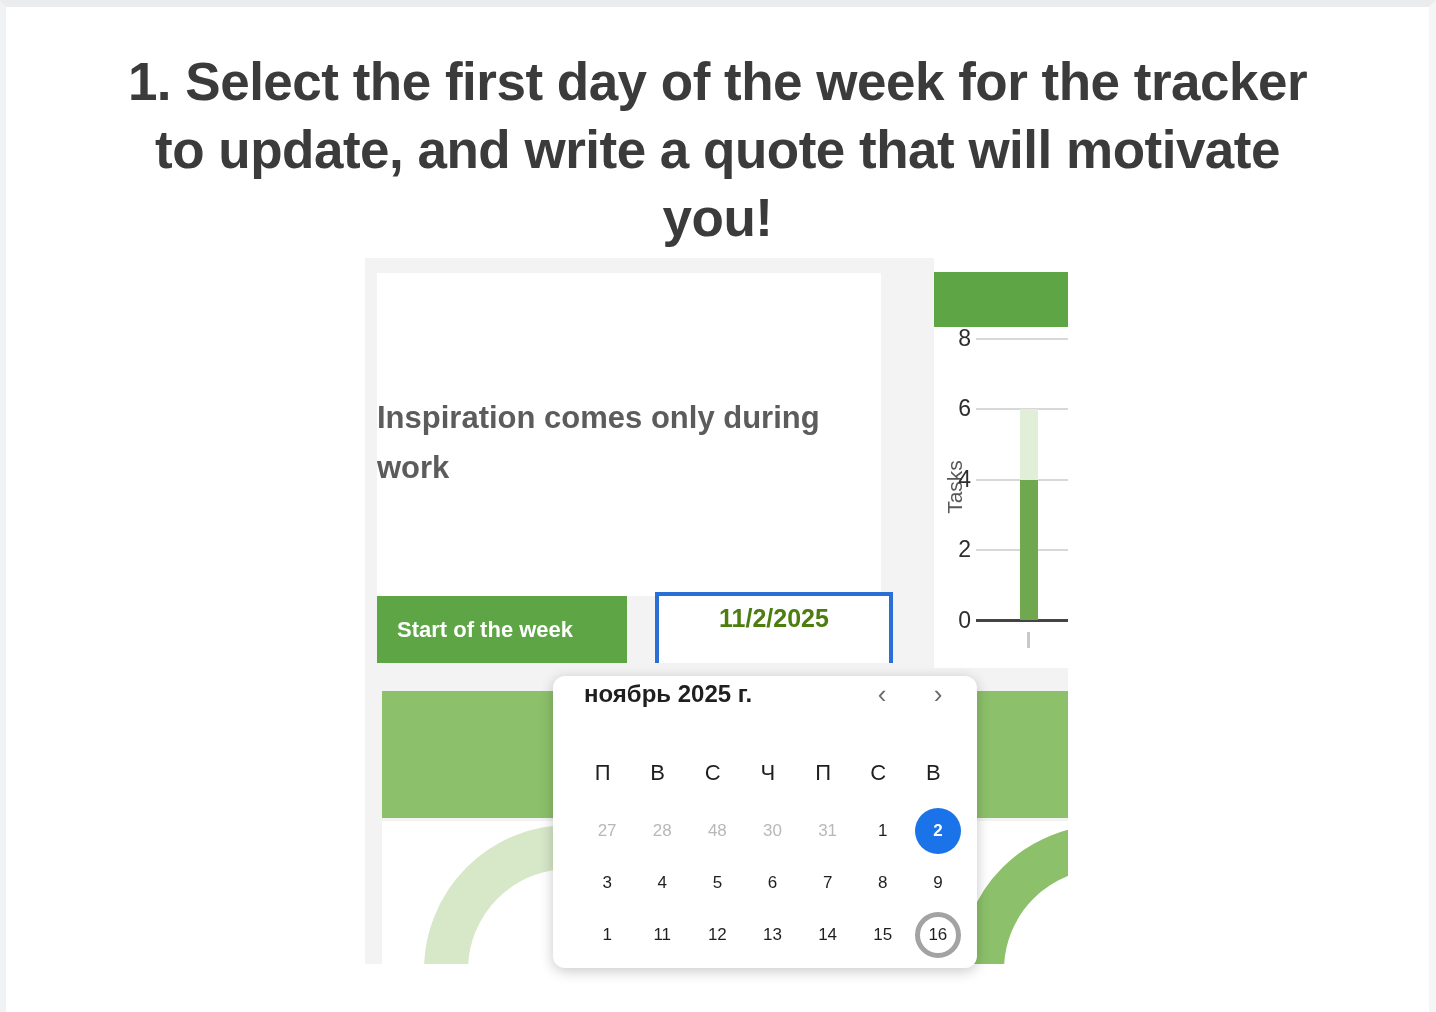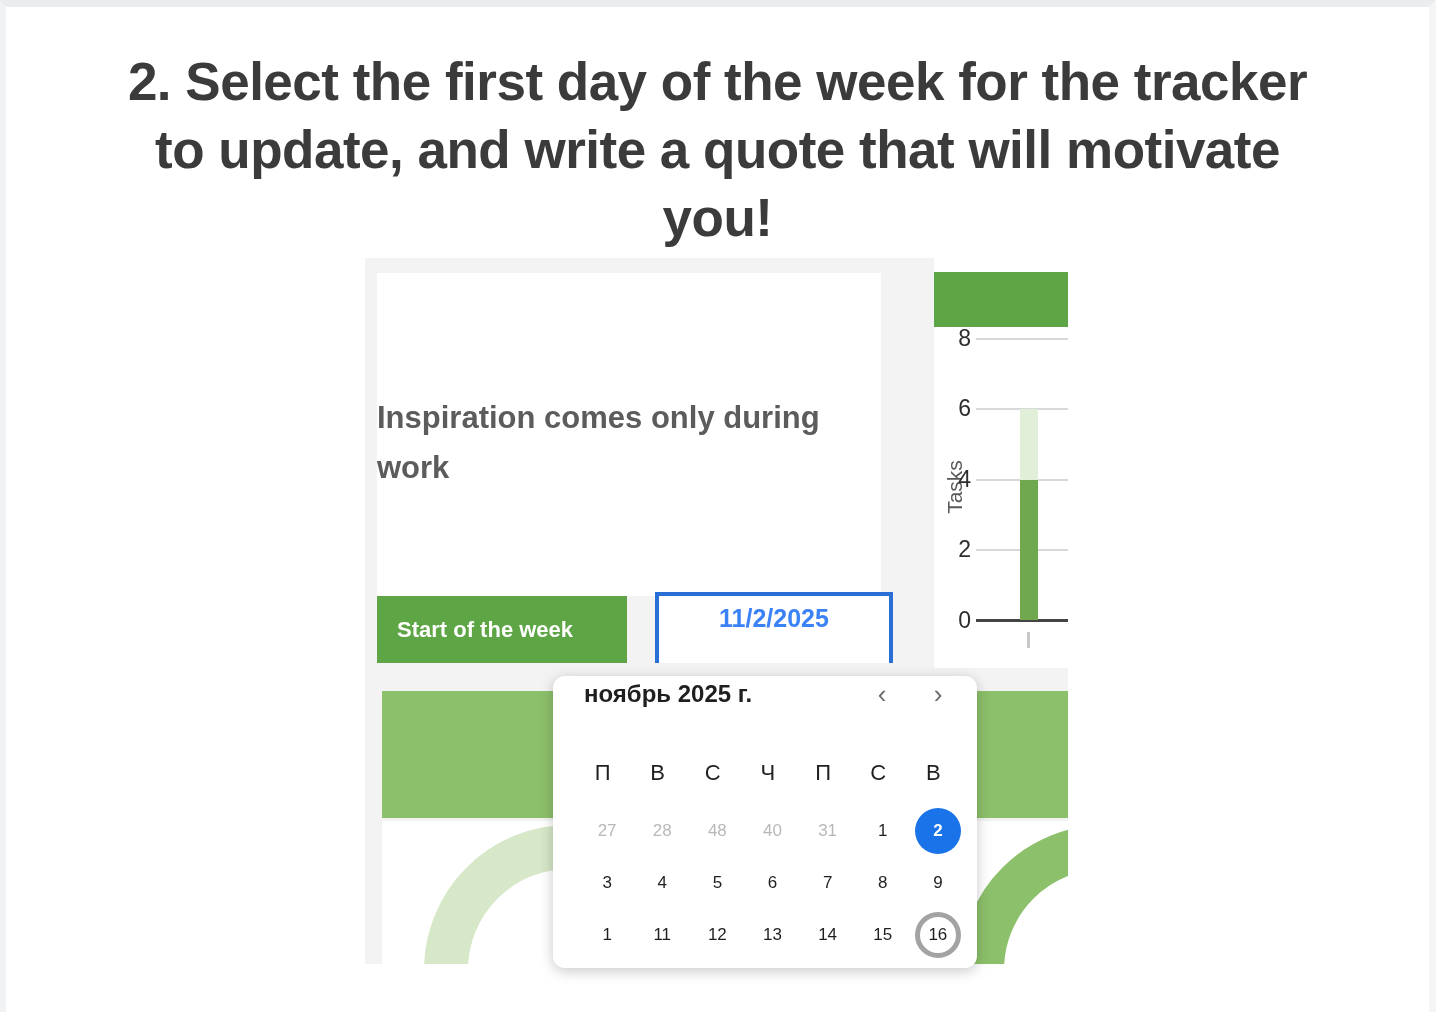--- a/index.html
+++ b/index.html
@@ -109,21 +109,21 @@
     box-sizing: border-box;
     display: flex;
     align-items: flex-start;
     justify-content: center;
     padding-top: 8px;
     box-sizing: border-box;
   }
   #date-value {
     font-size: 25px;
     font-weight: bold;
-    color: #3b82f6;
+    color: #4d7c0f;
   }
 
   
   #gap-strip {
     position: absolute;
     left: 12px;
     top: 405px;
     width: 691px;
     height: 28px;
     background: #f3f3f3;
@@ -351,21 +351,21 @@
   }
   .cal-day.today .pill {
     border: 5px solid #a3a3a3;
   }
 </style>
 </head>
 <body>
 
 <div id="page-frame"></div>
 
-<div id="heading">2. Select the first day of the week for the tracker to update, and write a quote that will motivate you!</div>
+<div id="heading">1. Select the first day of the week for the tracker to update, and write a quote that will motivate you!</div>
 
 <div id="app-region">
 
   <div id="quote-card">
     <div id="quote-text">Inspiration comes only during work</div>
   </div>
 
   <div id="week-row">
     <div id="week-label">Start of the week</div>
     <div id="date-cell">
@@ -431,21 +431,21 @@
       <div class="cal-day muted">
         <div class="pill">27</div>
       </div>
       <div class="cal-day muted">
         <div class="pill">28</div>
       </div>
       <div class="cal-day muted">
         <div class="pill">48</div>
       </div>
       <div class="cal-day muted">
-        <div class="pill">40</div>
+        <div class="pill">30</div>
       </div>
       <div class="cal-day muted">
         <div class="pill">31</div>
       </div>
       <div class="cal-day">
         <div class="pill">1</div>
       </div>
       <div class="cal-day selected">
         <div class="pill">2</div>
       </div>

